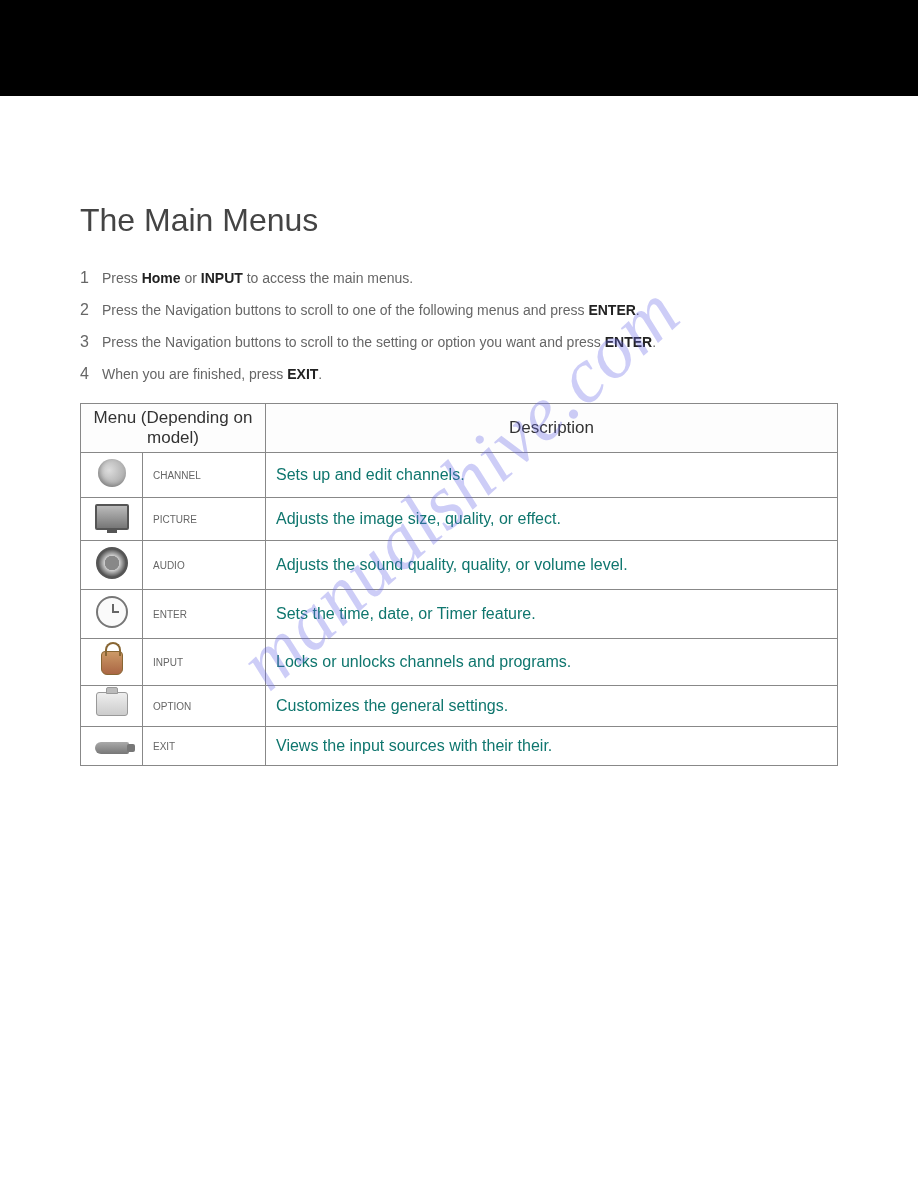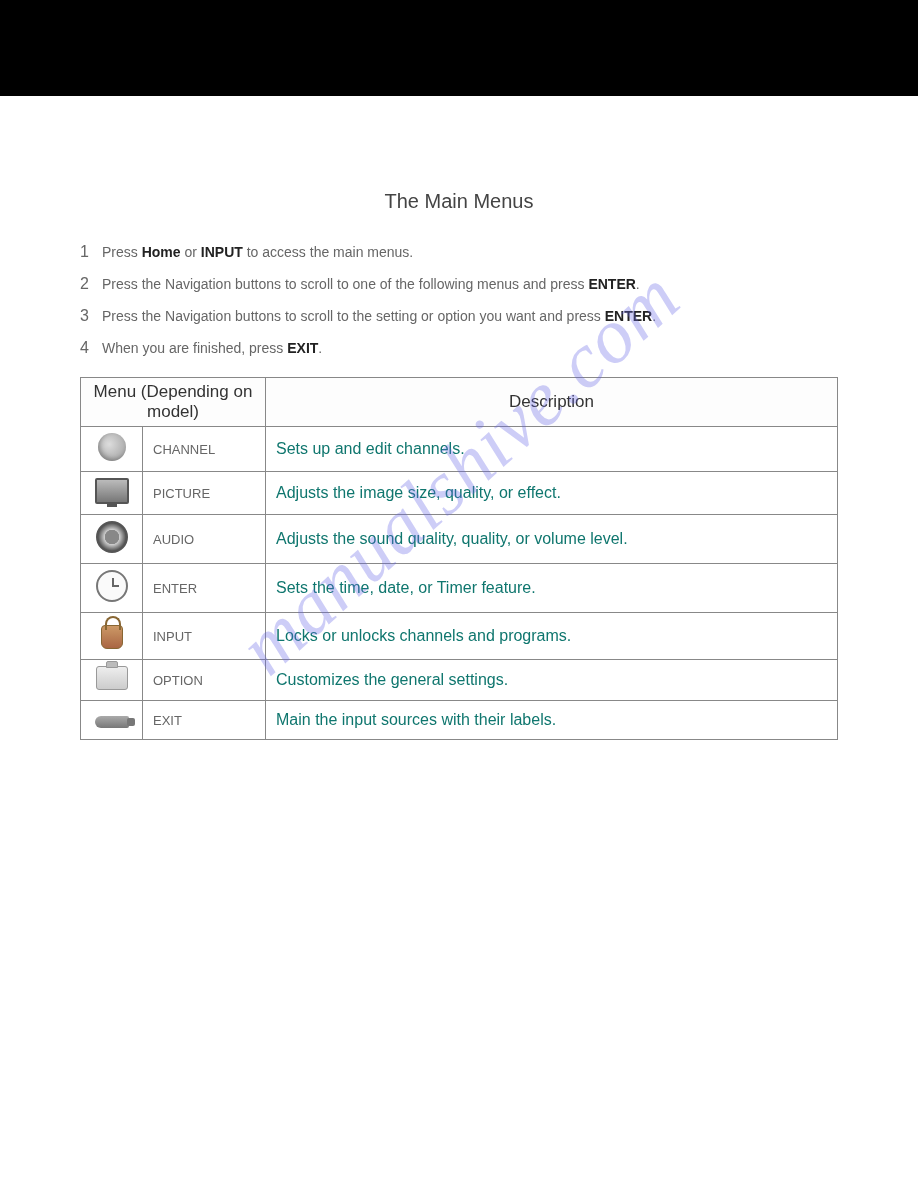--- a/index.html
+++ b/index.html
@@ -13,26 +13,25 @@
   .topbar {
     background: #000000;
     height: 96px;
     width: 100%;
   }
   .page {
     position: relative;
     padding: 90px 80px 40px 80px;
   }
   h1.title {
-    font-size: 20px;
+    font-size: 32px;
     font-weight: 400;
     color: #444;
-    margin: 4px 0 30px 0;
+    margin: 16px 0 30px 0;
     font-family: "Helvetica Neue", Arial, sans-serif;
-    text-align: center;
   }
   ol.steps {
     list-style: none;
     padding: 0;
     margin: 0 0 20px 0;
   }
   ol.steps li {
     display: flex;
     align-items: baseline;
     margin-bottom: 14px;
@@ -74,21 +73,21 @@
     padding: 10px 10px;
     vertical-align: middle;
   }
   table.menus td.icon {
     width: 52px;
     text-align: center;
     padding: 6px 4px;
   }
   table.menus td.name {
     width: 100px;
-    font-size: 13px;
+    font-size: 10px;
     color: #666;
   }
   .ico {
     display: inline-block;
     width: 28px;
     height: 28px;
   }
   
   .ico-channel {
     border-radius: 50%;
@@ -231,18 +230,18 @@
           <td>Locks or unlocks channels and programs.</td>
         </tr>
         <tr>
           <td class="icon"><span class="ico ico-option"></span></td>
           <td class="name">OPTION</td>
           <td>Customizes the general settings.</td>
         </tr>
         <tr>
           <td class="icon"><span class="ico ico-input"></span></td>
           <td class="name">EXIT</td>
-          <td>Main the input sources with their labels.</td>
+          <td>Views the input sources with their their.</td>
         </tr>
       </tbody>
   </table>
 
 </div>
 
 </body></html>

